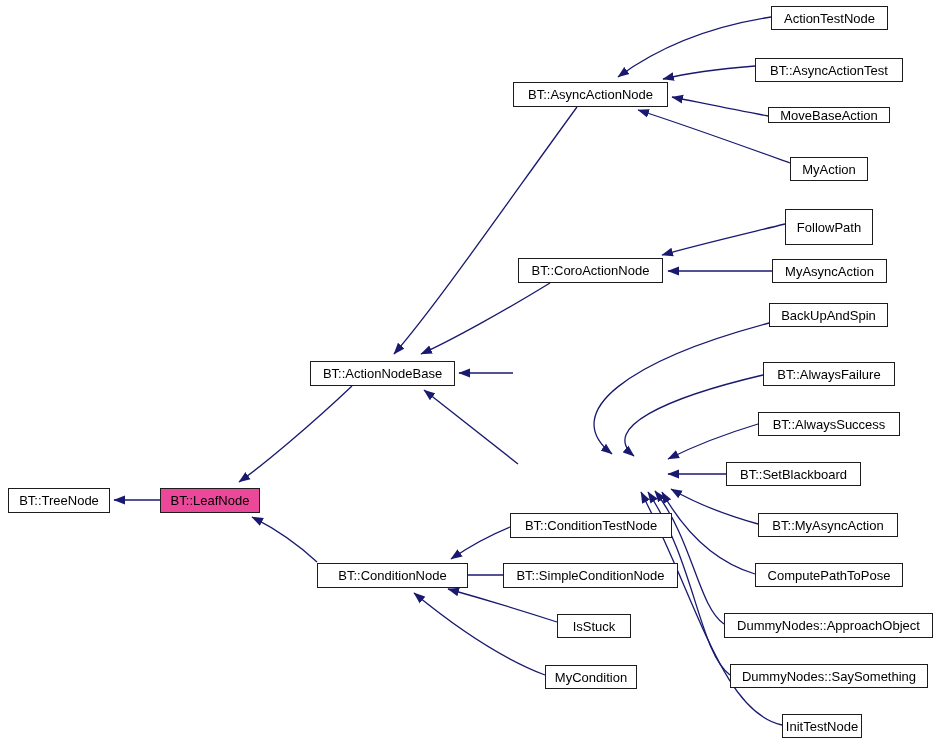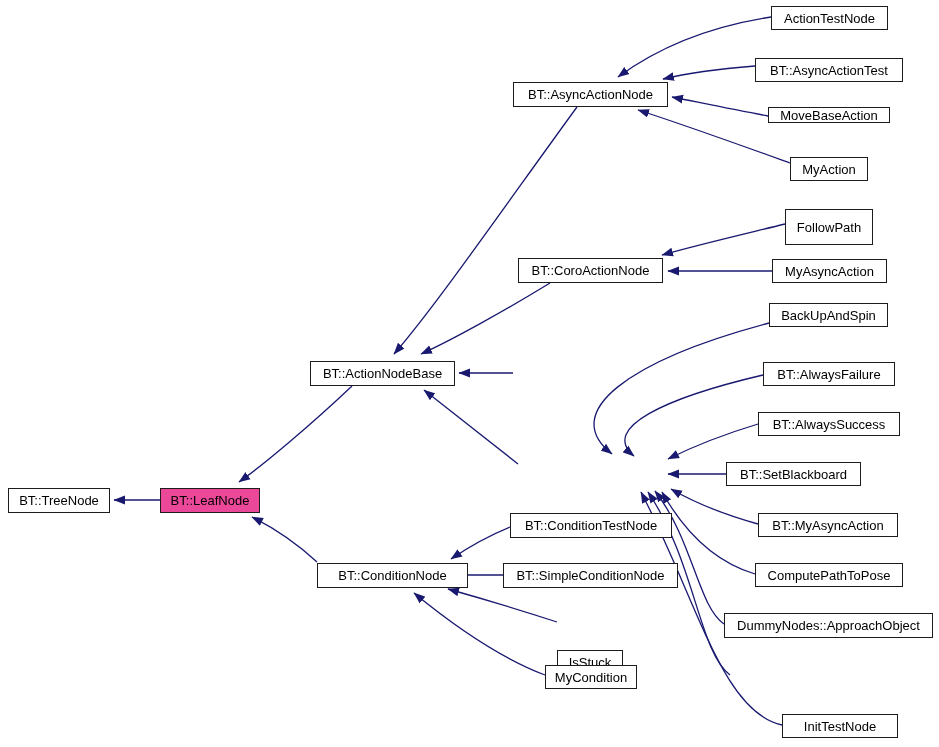--- a/index.html
+++ b/index.html
@@ -114,31 +114,32 @@
 
   <div class="node" style="left:8px;top:488px;width:102px;height:25px">BT::TreeNode</div>
   <div class="node highlight" style="left:160px;top:488px;width:100px;height:25px">BT::LeafNode</div>
   <div class="node" style="left:310px;top:361px;width:145px;height:25px">BT::ActionNodeBase</div>
   <div class="node" style="left:317px;top:563px;width:151px;height:25px">BT::ConditionNode</div>
 
   <div class="node" style="left:513px;top:82px;width:155px;height:25px">BT::AsyncActionNode</div>
   <div class="node" style="left:518px;top:258px;width:145px;height:25px">BT::CoroActionNode</div>
   <div class="node" style="left:510px;top:513px;width:162px;height:25px">BT::ConditionTestNode</div>
   <div class="node" style="left:503px;top:563px;width:175px;height:25px">BT::SimpleConditionNode</div>
-  <div class="node" style="left:557px;top:650px;width:66px;height:24px">IsStuck</div>
+  <div class="node" style="left:557px;top:614px;width:74px;height:24px">IsStuck</div>
   <div class="node" style="left:545px;top:665px;width:92px;height:24px">MyCondition</div>
 
   <div class="node" style="left:771px;top:6px;width:117px;height:24px">ActionTestNode</div>
   <div class="node" style="left:755px;top:58px;width:148px;height:24px">BT::AsyncActionTest</div>
   <div class="node" style="left:768px;top:107px;width:122px;height:16px">MoveBaseAction</div>
   <div class="node" style="left:790px;top:157px;width:78px;height:24px">MyAction</div>
   <div class="node" style="left:785px;top:209px;width:88px;height:36px">FollowPath</div>
   <div class="node" style="left:772px;top:259px;width:115px;height:24px">MyAsyncAction</div>
   <div class="node" style="left:769px;top:303px;width:119px;height:24px">BackUpAndSpin</div>
   <div class="node" style="left:763px;top:362px;width:132px;height:24px">BT::AlwaysFailure</div>
   <div class="node" style="left:758px;top:412px;width:142px;height:24px">BT::AlwaysSuccess</div>
   <div class="node" style="left:726px;top:462px;width:135px;height:24px">BT::SetBlackboard</div>
   <div class="node" style="left:758px;top:513px;width:140px;height:24px">BT::MyAsyncAction</div>
   <div class="node" style="left:755px;top:563px;width:148px;height:24px">ComputePathToPose</div>
   <div class="node" style="left:724px;top:613px;width:209px;height:25px">DummyNodes::ApproachObject</div>
-  <div class="node" style="left:782px;top:714px;width:116px;height:24px">InitTestNode</div>
+  <div class="node" style="left:730px;top:664px;width:198px;height:24px">DummyNodes::SaySomething</div>
+  <div class="node" style="left:782px;top:714px;width:80px;height:24px">InitTestNode</div>
 
 </div>
 
 </body></html>

